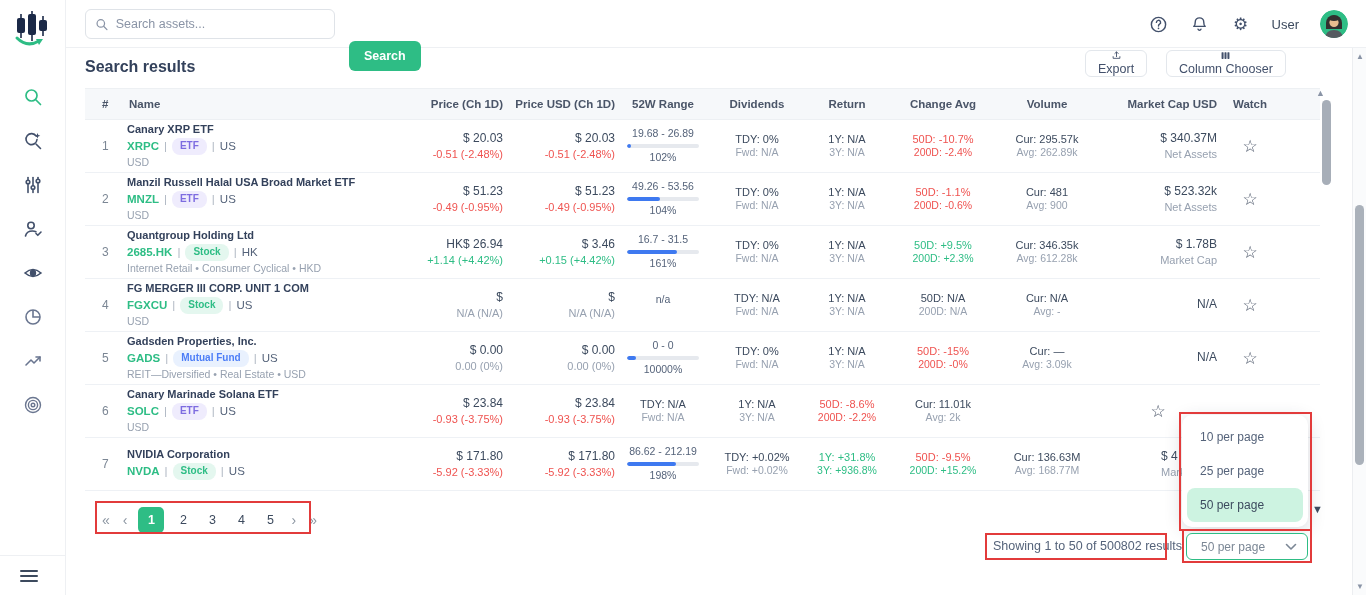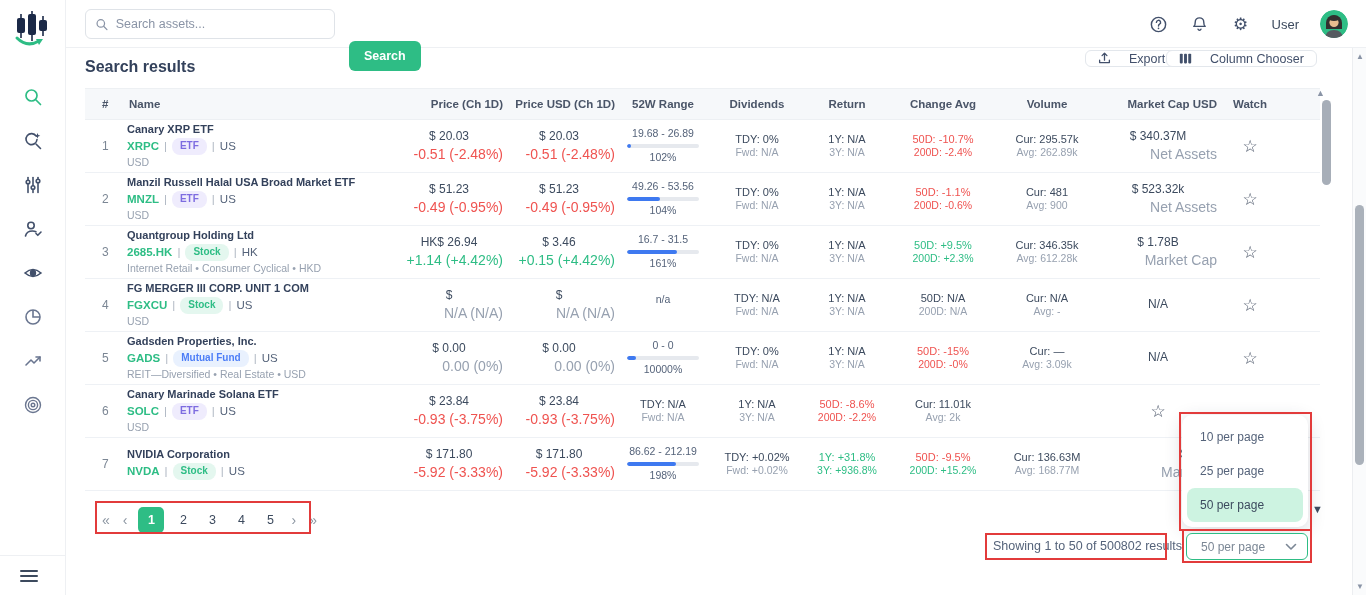--- a/index.html
+++ b/index.html
@@ -35,23 +35,23 @@
     align-items:center; gap:21px; }
   .tb-ic { width:20px; height:20px; display:flex; align-items:center; justify-content:center;
     color:#42506b; cursor:pointer; }
   .gear-glyph { font-size:17px; line-height:1; color:#42506b; font-family:"DejaVu Sans",sans-serif; }
   .user-label { font-size:13px; color:#3c4a5e; }
   .avatar { width:28px; height:28px; border-radius:50%; overflow:hidden; cursor:pointer; }
 
   
   .main { position:absolute; left:66px; top:48px; width:1286px; height:547px; background:#fff; }
   .page-title { position:absolute; left:19px; top:10px; font-size:16px; font-weight:bold; color:#33415b; }
-  .tool-btn { position:absolute; top:2px; height:17px; display:flex; align-items:center; gap:18px;
+  .tool-btn { position:absolute; top:2px; height:27px; display:flex; align-items:center; gap:2px;
     background:#fff; border:1px solid #e3e7ec; border-radius:6px; padding:0 12px;
-    font-size:12.5px; color:#42506b; cursor:pointer; font-family:inherit; }
+    font-size:12.5px; color:#42506b; cursor:pointer; font-family:inherit;flex-direction:column; }
   .btn-export { left:1019px; }
   .btn-colch { left:1100px; }
 
   
   .tgrid { display:grid; grid-template-columns:42px 268px 108px 112px 96px 92px 88px 104px 104px 118px 66px; }
   .thead { position:absolute; left:19px; top:40px; width:1235px; height:32px; background:#f6f8fa;
     border-top:1px solid #edf0f3; border-bottom:1px solid #edf0f3; align-items:center; }
   .th { font-size:11.5px; font-weight:bold; color:#4a5568; cursor:pointer; }
   .th.a-l { text-align:left; padding-left:2px; } .th.a-r { text-align:right; } .th.a-c { text-align:center; }
   .th:first-child { padding-left:17px; }
@@ -65,22 +65,22 @@
   .ticker { color:#2ebd85; font-weight:bold; }
   .sep { color:#aeb6c2; }
   .badge { font-size:10px; padding:2px 8px; border-radius:8px; font-weight:bold; }
   .b-etf { background:#efecfd; color:#7d6ce0; }
   .b-stock { background:#e4f7ef; color:#2ebd85; }
   .b-fund { background:#e9f1fe; color:#4d7ef7; }
   .country { color:#55637a; }
   .n3 { font-size:10.5px; color:#97a1b0; margin-top:1px; white-space:nowrap; }
   .c-r { text-align:right; line-height:1.3; }
   .c-c { text-align:center; line-height:1.3; }
-  .v1 { font-size:12px; color:#3c4a5e;text-align:center; }
-  .v2 { font-size:14px; color:#97a1b0; }
+  .v1 { font-size:12px; color:#3c4a5e; }
+  .v2 { font-size:11px; color:#97a1b0; }
   .s1 { font-size:11px; color:#3c4a5e; }
   .s2 { font-size:10.5px; color:#97a1b0; }
   .up { color:#2ebd85 !important; } .down { color:#ef5350 !important; }
   .range-txt { font-size:10.5px; color:#55637a; }
   .rbar { width:72px; height:4px; background:#e6e9ee; border-radius:2px; margin:3px auto; overflow:hidden; }
   .rfill { height:4px; background:#3e79f0; border-radius:2px; }
   .c-mcap.clip { text-align:left; padding-left:62px; }
   .star { font-size:17px; color:#4a5568; text-align:center; cursor:pointer; font-family:"DejaVu Sans",sans-serif; }
   .partial-row { height:13px; overflow:hidden; }
   .partial-row .nm { display:block; padding:4px 0 0 43px; }

